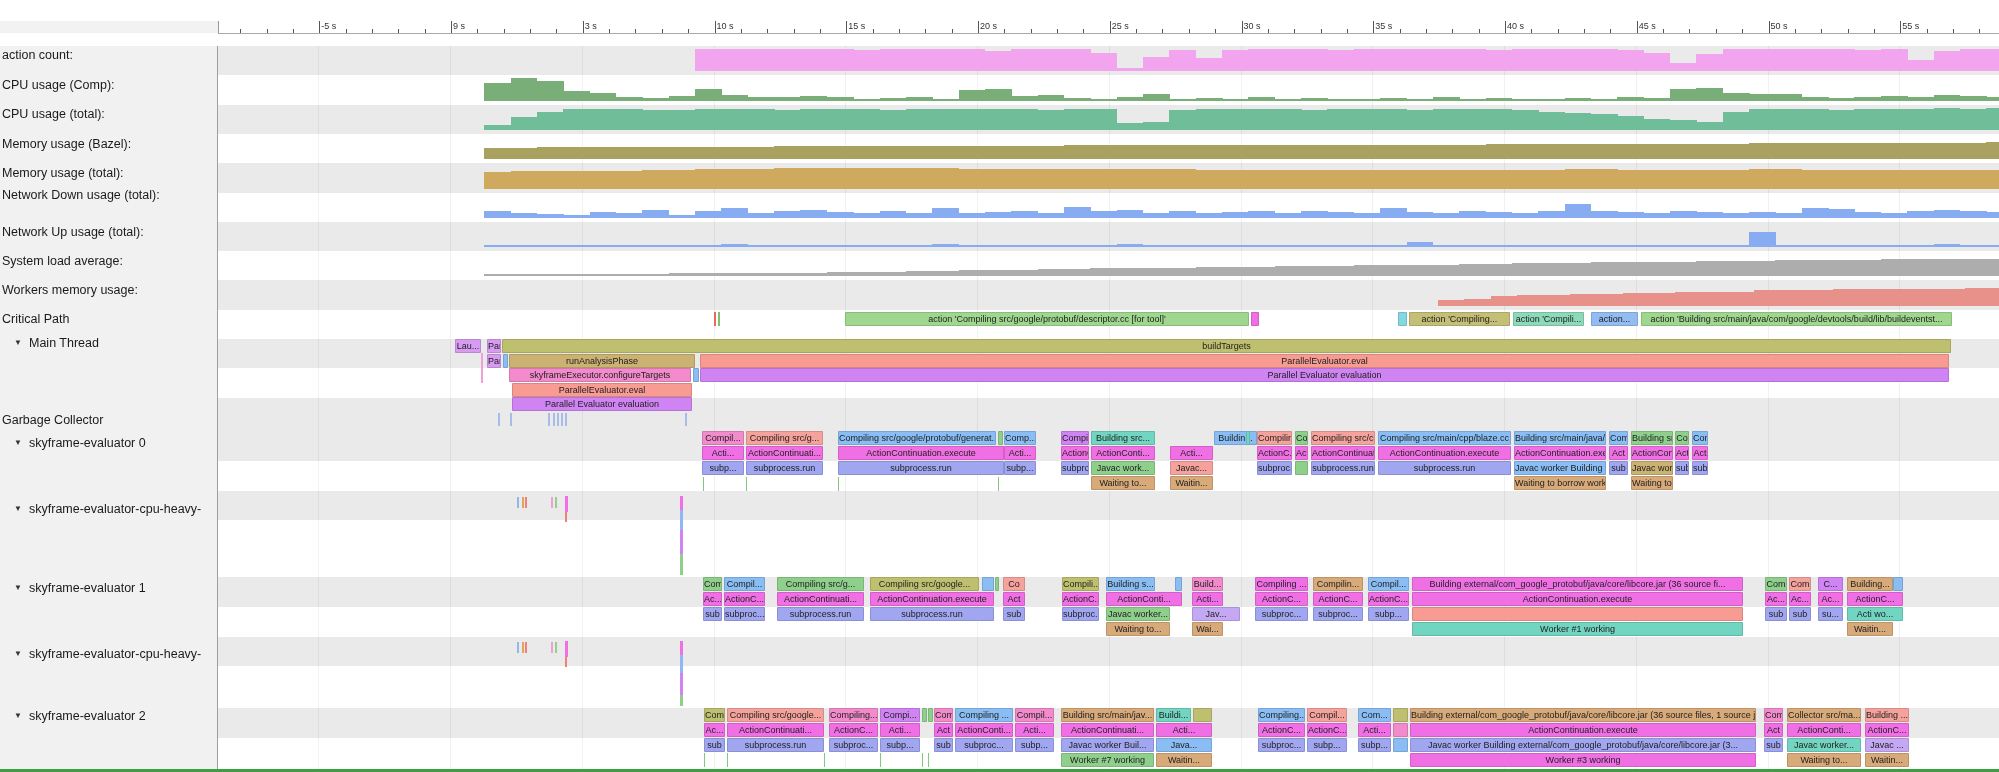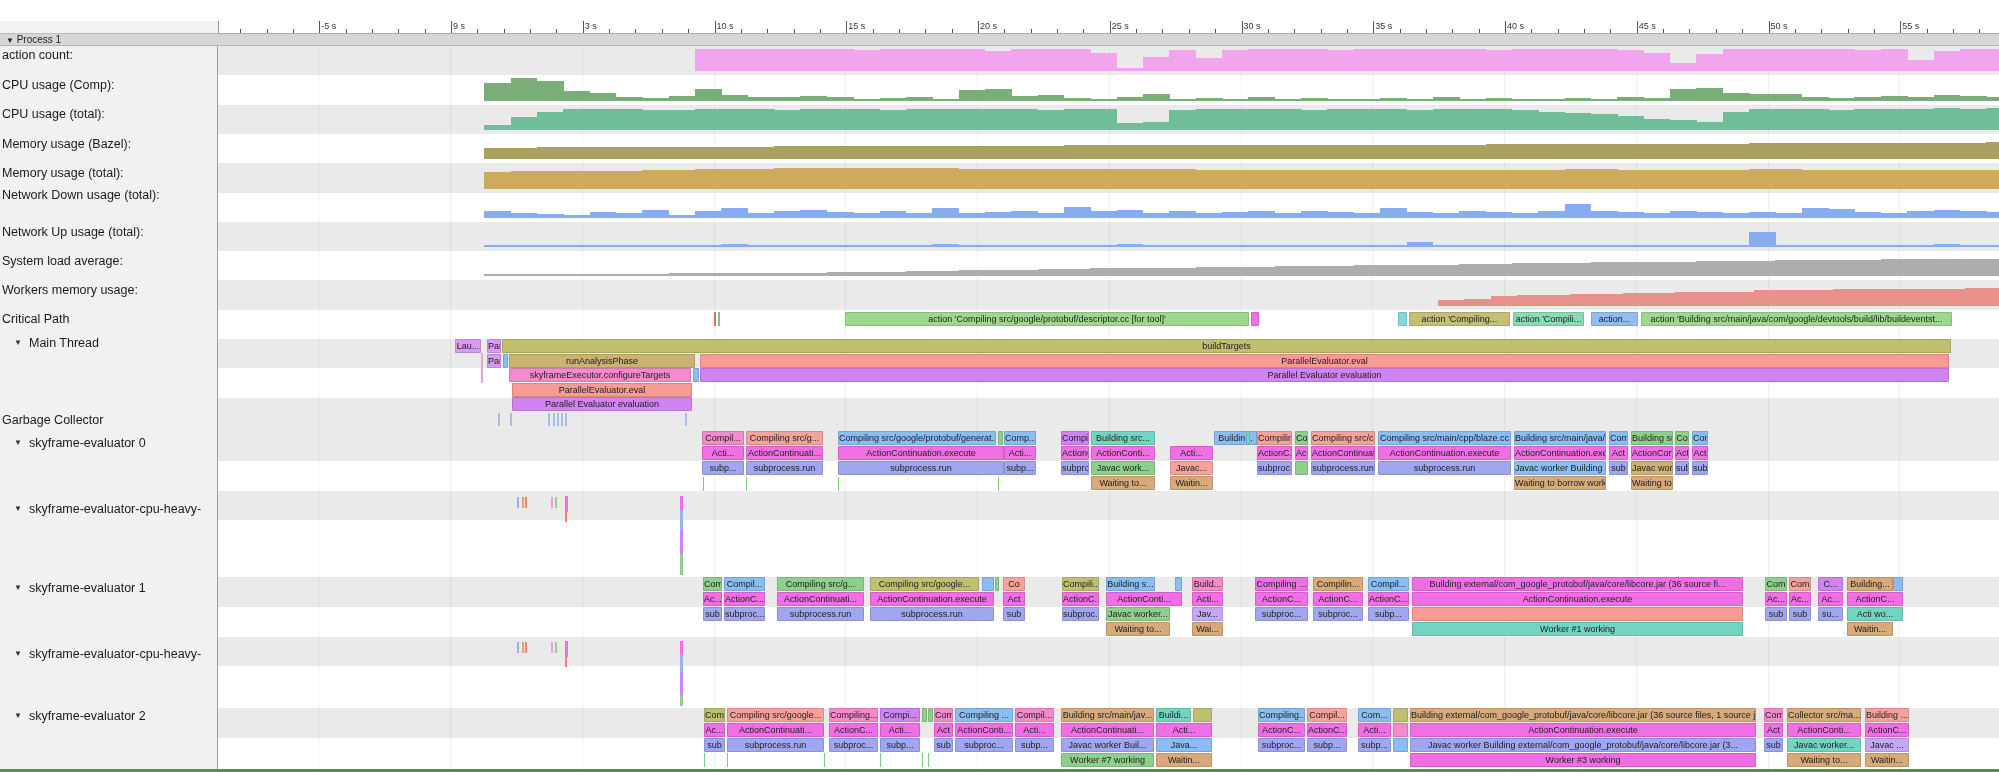--- a/index.html
+++ b/index.html
@@ -122,21 +122,20 @@
       <div class="ruler-tick" style="left: 1602.2px; height: 4px;"></div>
       <div class="ruler-tick" style="left: 1628.55px; height: 4px;"></div>
       <div class="ruler-tick" style="left: 1654.9px; height: 4px;"></div>
       <div class="ruler-tick" style="left: 1681.25px; height: 12px;"></div>
       <div class="ruler-label" style="left: 1683.25px;">55 s</div>
       <div class="ruler-tick" style="left: 1707.6px; height: 4px;"></div>
       <div class="ruler-tick" style="left: 1733.95px; height: 4px;"></div>
       <div class="ruler-tick" style="left: 1760.3px; height: 4px;"></div>
     </div>
 
-  <div id="process-header"><span class="arrow">▼</span> <span>Process 1</span></div>
 
   <div id="bands">
       <div class="band" style="top: 46px; height: 29px; background: rgb(234, 234, 234);"></div>
       <div class="band" style="top: 75px; height: 30px; background: rgb(255, 255, 255);"></div>
       <div class="band" style="top: 105px; height: 29px; background: rgb(234, 234, 234);"></div>
       <div class="band" style="top: 134px; height: 29px; background: rgb(255, 255, 255);"></div>
       <div class="band" style="top: 163px; height: 30px; background: rgb(234, 234, 234);"></div>
       <div class="band" style="top: 193px; height: 29px; background: rgb(255, 255, 255);"></div>
       <div class="band" style="top: 222px; height: 29px; background: rgb(234, 234, 234);"></div>
       <div class="band" style="top: 251px; height: 29px; background: rgb(255, 255, 255);"></div>
@@ -770,21 +769,21 @@
       <div class="seg" style="left: 1789px; width: 22px; top: 592px; background: rgb(240, 111, 228);">Ac...</div>
       <div class="seg" style="left: 1818px; width: 25px; top: 592px; background: rgb(240, 111, 228);">Ac...</div>
       <div class="seg" style="left: 1847px; width: 56px; top: 592px; background: rgb(240, 111, 228);">ActionC...</div>
       <div class="seg" style="left: 703px; width: 19px; top: 607px; background: rgb(160, 166, 240);">sub</div>
       <div class="seg" style="left: 724px; width: 41px; top: 607px; background: rgb(160, 166, 240);">subproc...</div>
       <div class="seg" style="left: 777px; width: 87px; top: 607px; background: rgb(160, 166, 240);">subprocess.run</div>
       <div class="seg" style="left: 870px; width: 124px; top: 607px; background: rgb(160, 166, 240);">subprocess.run</div>
       <div class="seg" style="left: 1003px; width: 22px; top: 607px; background: rgb(160, 166, 240);">sub</div>
       <div class="seg" style="left: 1062px; width: 37px; top: 607px; background: rgb(160, 166, 240);">subproc...</div>
       <div class="seg" style="left: 1106px; width: 64px; top: 607px; background: rgb(143, 207, 140);">Javac worker...</div>
-      <div class="seg" style="left: 1192px; width: 31px; top: 607px; background: rgb(196, 168, 243);">Jav...</div>
+      <div class="seg" style="left: 1192px; width: 48px; top: 607px; background: rgb(196, 168, 243);">Jav...</div>
       <div class="seg" style="left: 1255px; width: 53px; top: 607px; background: rgb(160, 166, 240);">subproc...</div>
       <div class="seg" style="left: 1313px; width: 50px; top: 607px; background: rgb(160, 166, 240);">subproc...</div>
       <div class="seg" style="left: 1368px; width: 41px; top: 607px; background: rgb(160, 166, 240);">subp...</div>
       <div class="seg" style="left: 1412px; width: 331px; top: 607px; background: rgb(248, 155, 147);"></div>
       <div class="seg" style="left: 1765px; width: 22px; top: 607px; background: rgb(160, 166, 240);">sub</div>
       <div class="seg" style="left: 1789px; width: 22px; top: 607px; background: rgb(160, 166, 240);">sub</div>
       <div class="seg" style="left: 1818px; width: 25px; top: 607px; background: rgb(160, 166, 240);">su...</div>
       <div class="seg" style="left: 1847px; width: 56px; top: 607px; background: rgb(114, 213, 193);">Acti wo...</div>
       <div class="seg" style="left: 1106px; width: 64px; top: 622px; background: rgb(216, 169, 121);">Waiting to...</div>
       <div class="seg" style="left: 1192px; width: 31px; top: 622px; background: rgb(216, 169, 121);">Wai...</div>

